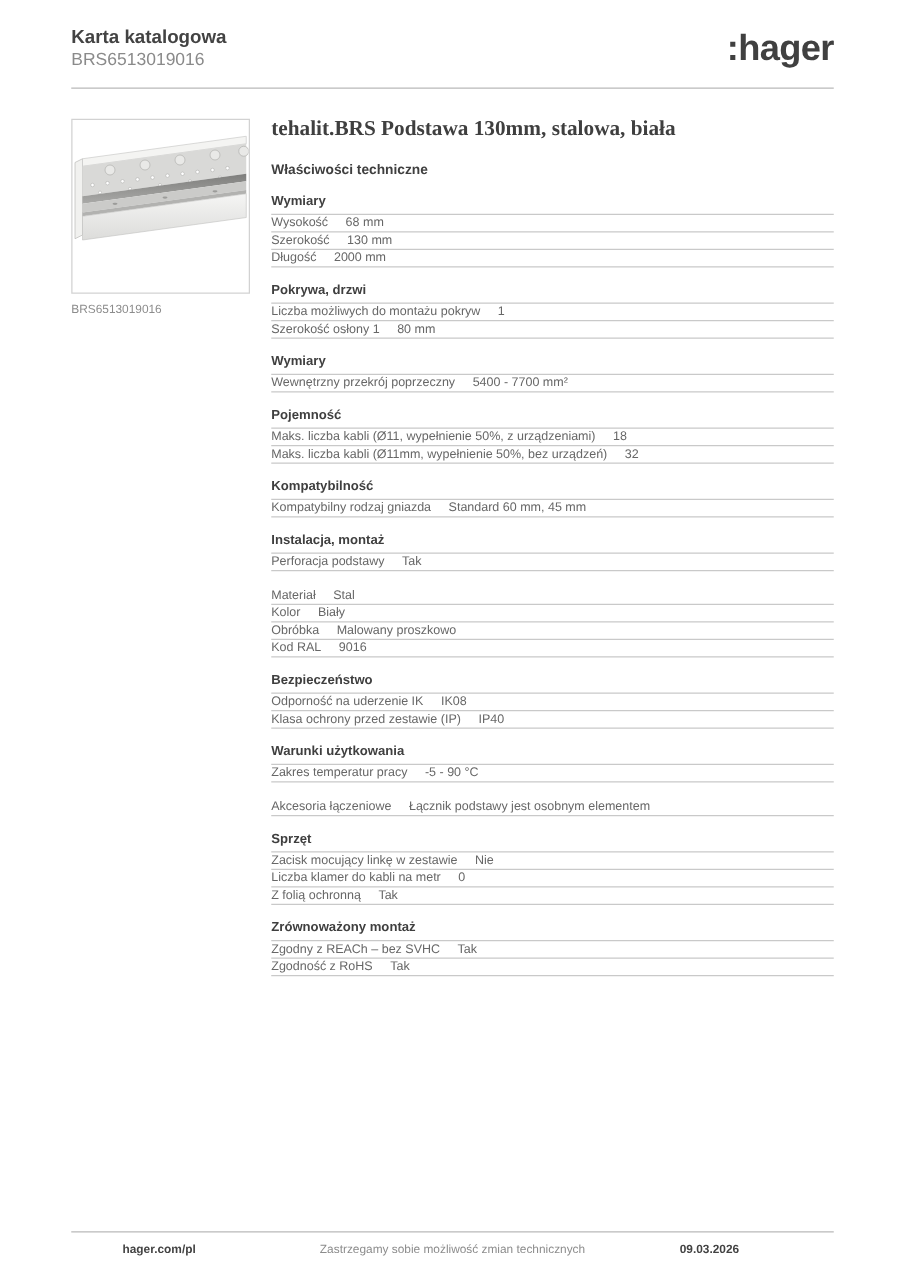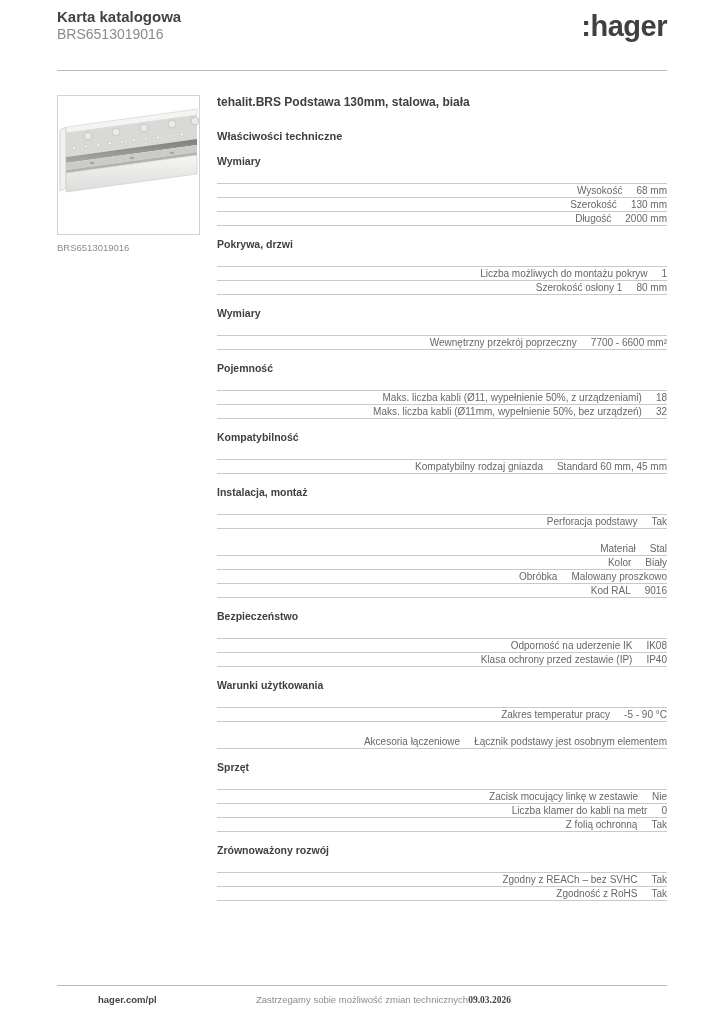--- a/index.html
+++ b/index.html
@@ -8,21 +8,21 @@
     position: relative;
     width: 724px;
     height: 1024px;
     margin: 0 auto;
     background: #ffffff;
     font-family: "Liberation Sans", sans-serif;
     overflow: hidden;
   }
 
   
-  .header { position: absolute; top: 8px; left: 57px; right: 57px; }
+  .header { position: absolute; top: 21px; left: 57px; right: 57px; }
   .h-title { font-size: 15px; font-weight: bold; color: #434343; line-height: 18px; }
   .h-ref   { font-size: 14px; color: #8a8a8a; line-height: 17px; }
   .logo {
     position: absolute; top: 3px; right: 0;
     font-size: 29px; font-weight: bold; letter-spacing: -0.5px;
     line-height: 30px;
   }
   .header-rule { position: absolute; top: 70px; left: 57px; right: 57px; height: 1px; background: #b9b9b9; }
 
   
@@ -30,48 +30,48 @@
   .left-col { width: 143px; margin-right: 17px; flex: 0 0 auto; }
   .product-image-box {
     width: 143px; height: 140px;
     border: 1px solid #d2d2d2;
     background: #ffffff;
     overflow: hidden;
   }
   .image-caption { margin-top: 7px; font-size: 9.5px; color: #8c8c8c; }
 
   .right-col { flex: 1 1 auto; min-width: 0; }
-  .product-title { margin: 1px 0 0 0; font-size: 12px; font-weight: bold; color: #3f3f3f; line-height: 13px; }
+  .product-title { margin: 1px 0 0 0; font-size: 17px; font-weight: bold; color: #3f3f3f; line-height: 13px; font-family: Liberation Serif, serif; }
   .specs-heading { margin: 21px 0 0 0; font-size: 11px; font-weight: bold; color: #3f3f3f; line-height: 13px; }
   .sections { margin-top: 3px; }
 
   .section { margin-top: 13px; }
   .section-title {
     font-size: 10.5px; font-weight: bold; color: #3f3f3f;
-    line-height: 11px; padding-bottom: 16px;
+    line-height: 11px; padding-bottom: 4px;
     border-bottom: 1px solid #c9c9c9;
   }
   .spec-row {
-    display: flex; justify-content: flex-end; align-items: baseline;
+    display: flex; justify-content: flex-start; align-items: baseline;
     padding: 1px 0; border-bottom: 1px solid #c9c9c9;
     font-size: 10px; color: #676767; line-height: 11px;
   }
   .spec-label { text-align: left; }
   .spec-value { text-align: right; white-space: nowrap; margin-left: 14px; }
 
   
   .footer-rule { position: absolute; top: 985px; left: 57px; right: 57px; height: 1px; background: #b9b9b9; }
   .footer-row {
     position: absolute; top: 994px; left: 57px; right: 57px;
     display: grid; grid-template-columns: 1fr auto 1fr; align-items: baseline;
     font-size: 9.5px;
   }
   .f-left  { font-weight: bold; color: #434343; text-align: left; padding-left: 41px; }
   .f-center{ color: #8c8c8c; text-align: center; }
-  .f-right { font-weight: bold; color: #434343; text-align: left; font-family: Liberation Serif, serif; }
+  .f-right { font-weight: bold; color: #434343; text-align: center; }
 </style>
 </head>
 <body>
 
 <div class="page">
 
   <div class="header">
     <div class="h-title">Karta katalogowa</div>
     <div class="h-ref">BRS6513019016</div>
     <div class="logo" style="color: #404040;">
@@ -172,21 +172,21 @@
             </div>
             <div class="spec-row">
               <span class="spec-label">Szerokość osłony 1</span>
               <span class="spec-value">80 mm</span>
             </div>
           </div>
           <div class="section">
             <div class="section-title">Wymiary</div>
             <div class="spec-row">
               <span class="spec-label">Wewnętrzny przekrój poprzeczny</span>
-              <span class="spec-value">7700 - 6600 mm²</span>
+              <span class="spec-value">5400 - 7700 mm²</span>
             </div>
           </div>
           <div class="section">
             <div class="section-title">Pojemność</div>
             <div class="spec-row">
               <span class="spec-label">Maks. liczba kabli (Ø11, wypełnienie 50%, z urządzeniami)</span>
               <span class="spec-value">18</span>
             </div>
             <div class="spec-row">
               <span class="spec-label">Maks. liczba kabli (Ø11mm, wypełnienie 50%, bez urządzeń)</span>
@@ -258,21 +258,21 @@
             <div class="spec-row">
               <span class="spec-label">Liczba klamer do kabli na metr</span>
               <span class="spec-value">0</span>
             </div>
             <div class="spec-row">
               <span class="spec-label">Z folią ochronną</span>
               <span class="spec-value">Tak</span>
             </div>
           </div>
           <div class="section">
-            <div class="section-title">Zrównoważony rozwój</div>
+            <div class="section-title">Zrównoważony montaż</div>
             <div class="spec-row">
               <span class="spec-label">Zgodny z REACh – bez SVHC</span>
               <span class="spec-value">Tak</span>
             </div>
             <div class="spec-row">
               <span class="spec-label">Zgodność z RoHS</span>
               <span class="spec-value">Tak</span>
             </div>
           </div>
         </div>

